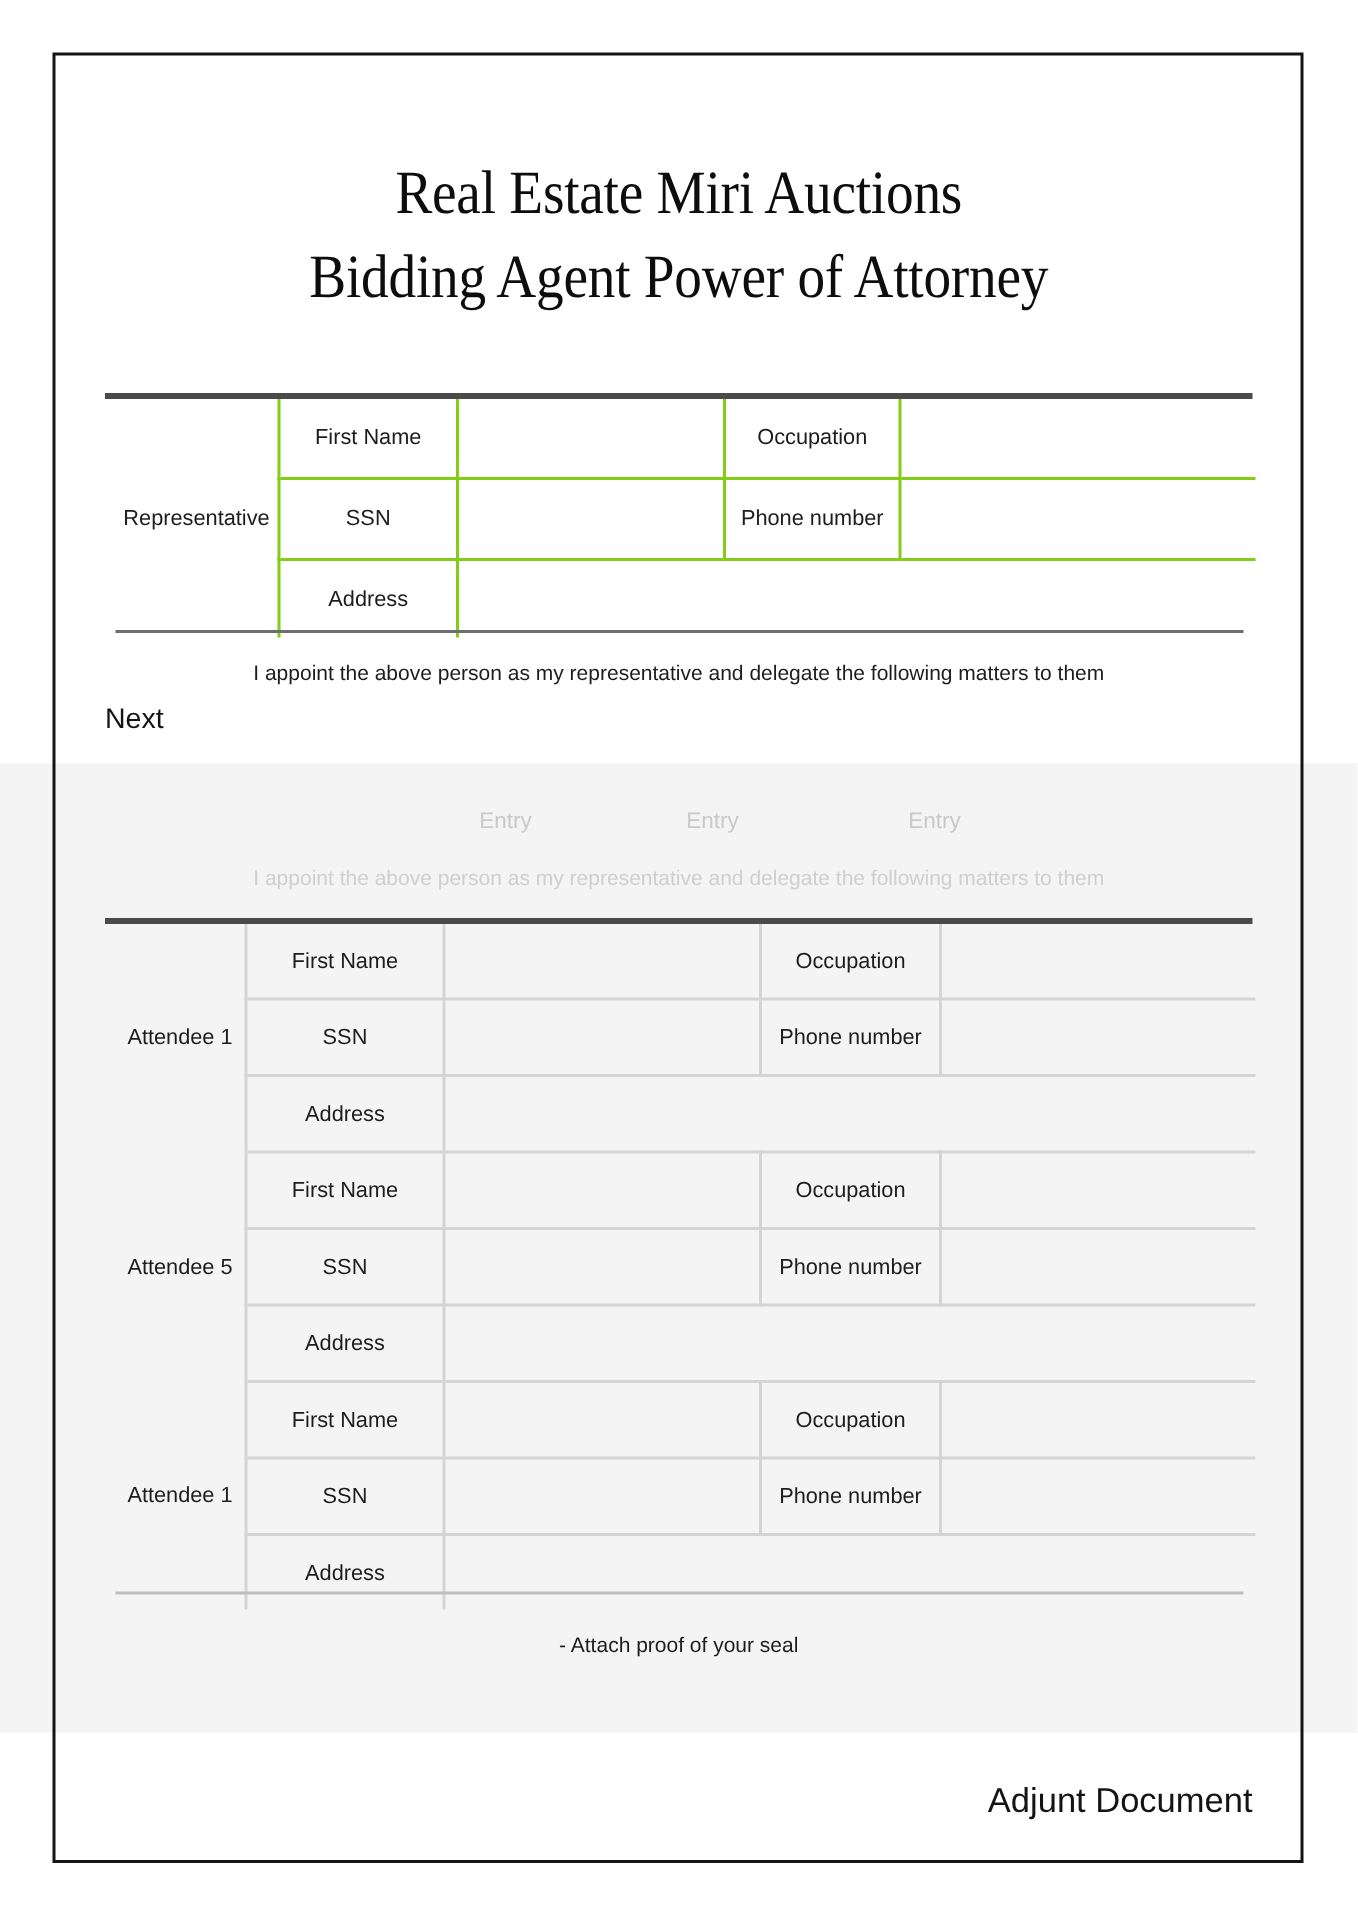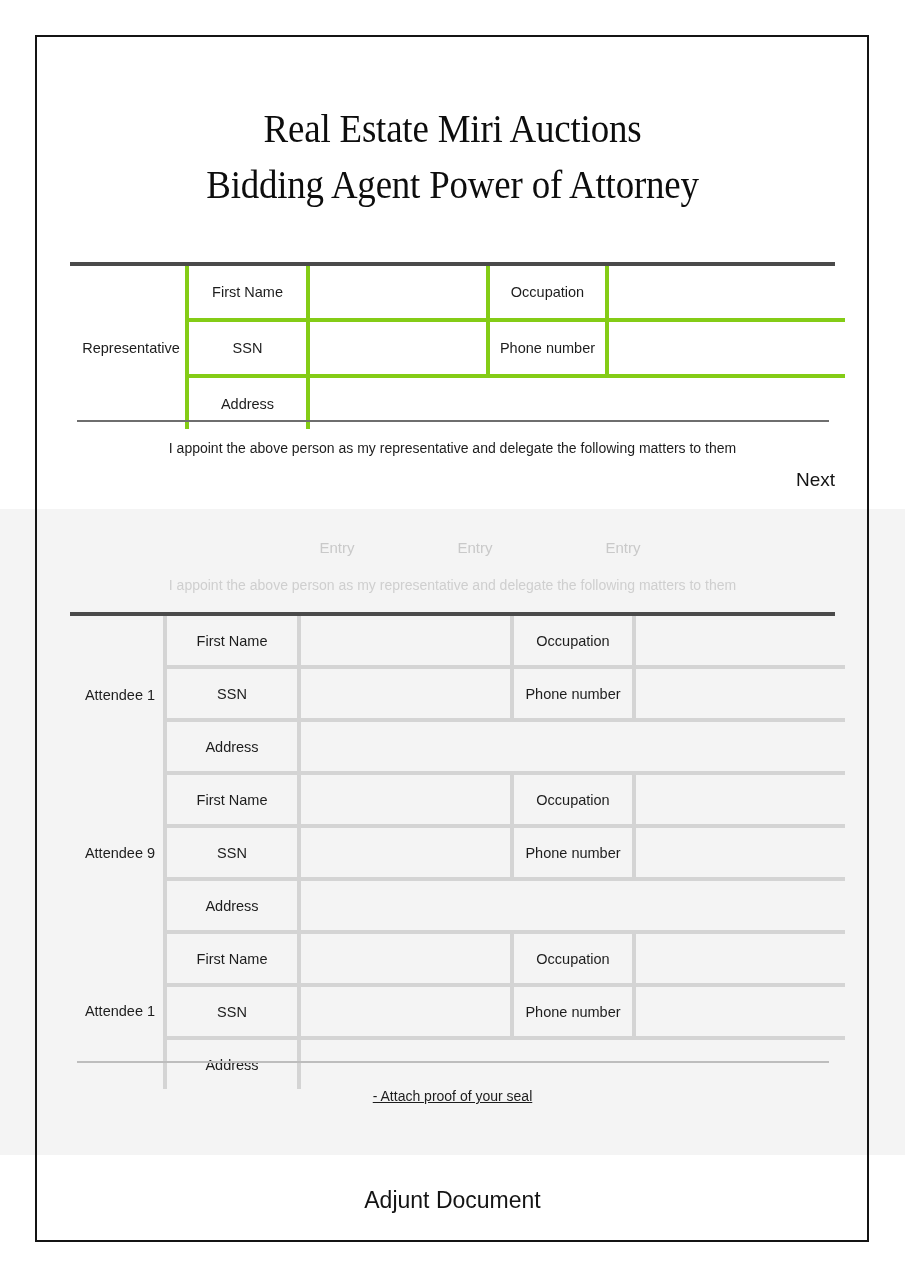--- a/index.html
+++ b/index.html
@@ -72,21 +72,21 @@
 
   
   .form-table {
     position: absolute;
     border-collapse: collapse;
     table-layout: fixed;
     font-size: 14.5px;
     color: #1d1d1d;
   }
   .form-table td {
-    border: 4px solid #84cc16;
+    border: 2px solid #84cc16;
     text-align: center;
     vertical-align: middle;
     padding: 0;
   }
   .form-table td.blank { }
   .form-table .no-r { border-right: none; }
   .form-table .no-t { border-top: none; }
   .form-table .no-b { border-bottom: none; }
 
   
@@ -125,21 +125,21 @@
     text-align: center;
     font-size: 14px;
     color: #1d1d1d;
   }
   #rep-statement { top: 440px; }
   #next-label {
     position: absolute;
     left: 70px;
     width: 765px;
     top: 469px;
-    text-align: right;
+    text-align: left;
     font-size: 19px;
     color: #141414;
   }
 
   
   .entry-row {
     position: absolute;
     top: 539px;
     left: 70px;
     width: 765px;
@@ -185,32 +185,31 @@
   }
 
   
   .note {
     position: absolute;
     left: 70px;
     width: 765px;
     text-align: center;
     font-size: 14px;
     color: #1d1d1d;
-    text-decoration: underline;
   }
   #note-0 { top: 1088px; }
   #note-1 { top: 1111px; }
 
   
   #footer-label {
     position: absolute;
     left: 70px;
     width: 765px;
     top: 1187px;
-    text-align: center;
+    text-align: right;
     font-size: 23px;
     color: #141414;
   }
 </style>
 </head>
 <body>
 
 <div id="gray-band"></div>
 
 <div id="page-sheet"></div>
@@ -277,21 +276,21 @@
         <td class="blank"></td>
         <td class="fieldlabel">Phone number</td>
         <td class="blank no-r"></td>
       </tr>
       <tr class="block-end">
         <td class="fieldlabel" style="height:49px;">Address</td>
         <td class="blank no-r" colspan="3"></td>
       </tr>
 
       <tr>
-        <td class="rowlabel" rowspan="3">Attendee 9</td>
+        <td class="rowlabel" rowspan="3">Attendee 5</td>
         <td class="fieldlabel" style="height:49px;">First Name</td>
         <td class="blank"></td>
         <td class="fieldlabel">Occupation</td>
         <td class="blank no-r"></td>
       </tr>
       <tr>
         <td class="fieldlabel" style="height:49px;">SSN</td>
         <td class="blank"></td>
         <td class="fieldlabel">Phone number</td>
         <td class="blank no-r"></td>

